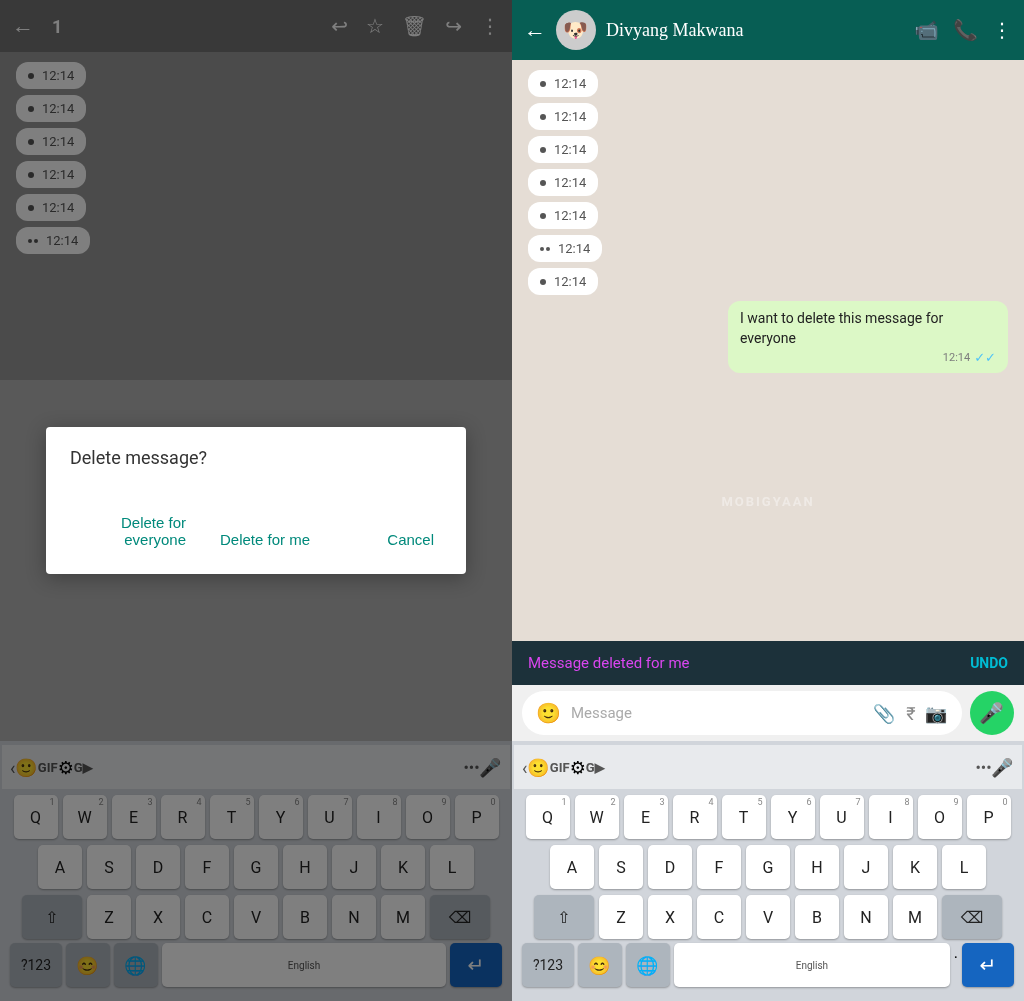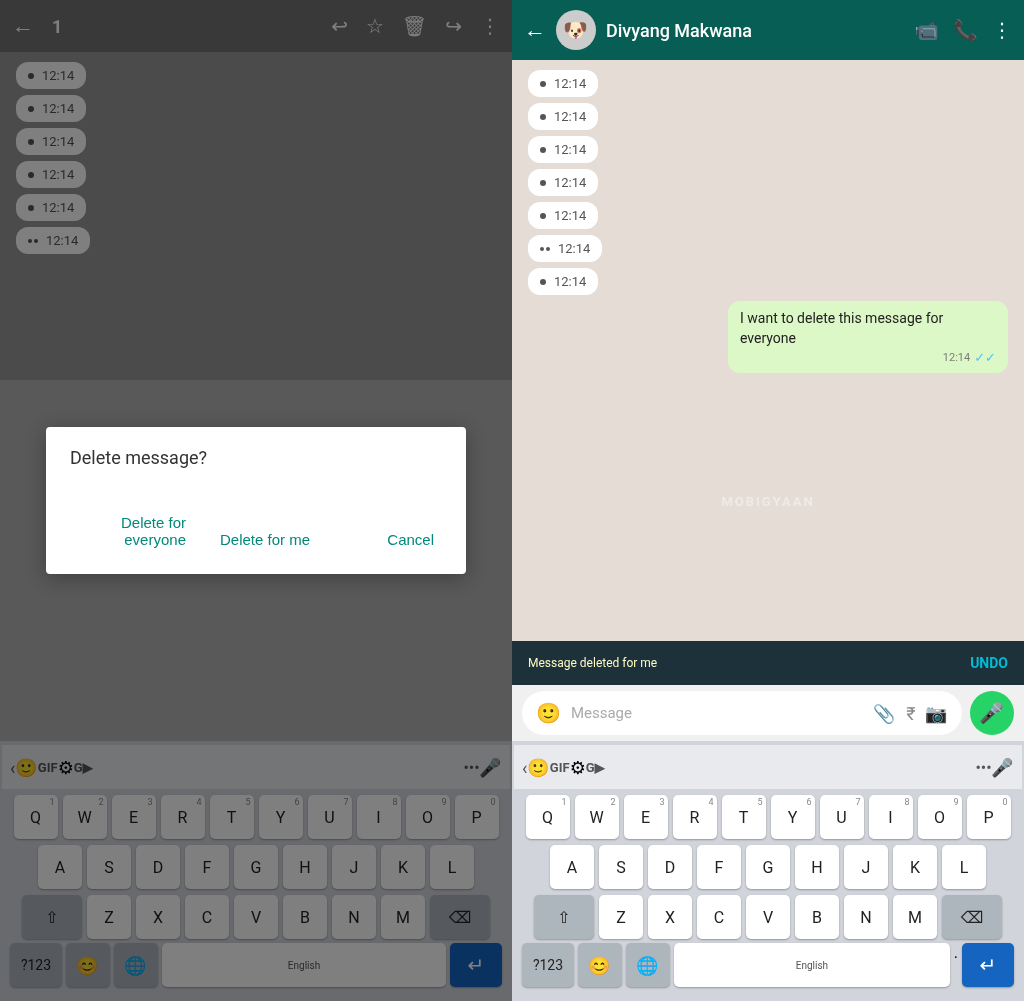--- a/index.html
+++ b/index.html
@@ -279,20 +279,21 @@
       flex-shrink: 0;
       display: flex; align-items: center; justify-content: center;
       font-size: 20px;
     }
 
     .right-top-bar .contact-name {
       flex: 1;
       color: #fff;
       font-size: 18px;
       font-weight: 500;
+      font-family: Liberation Serif, serif;
     }
 
     .right-top-bar .action-icons {
       display: flex;
       gap: 14px;
       align-items: center;
     }
 
     .right-top-bar .action-icons .icon {
       color: #fff;
@@ -374,22 +375,22 @@
       z-index: 10;
       background: #1c313a;
       height: 44px;
       display: flex;
       align-items: center;
       padding: 0 16px;
       justify-content: space-between;
     }
 
     .notification-bar .notif-text {
-      color: #fef9c3;
-      font-size: 12px;
+      color: #d946ef;
+      font-size: 15px;
       text-align: right;
     }
 
     .notification-bar .undo-btn {
       color: #00bcd4;
       font-size: 14px;
       font-weight: bold;
       cursor: pointer;
     }
 

